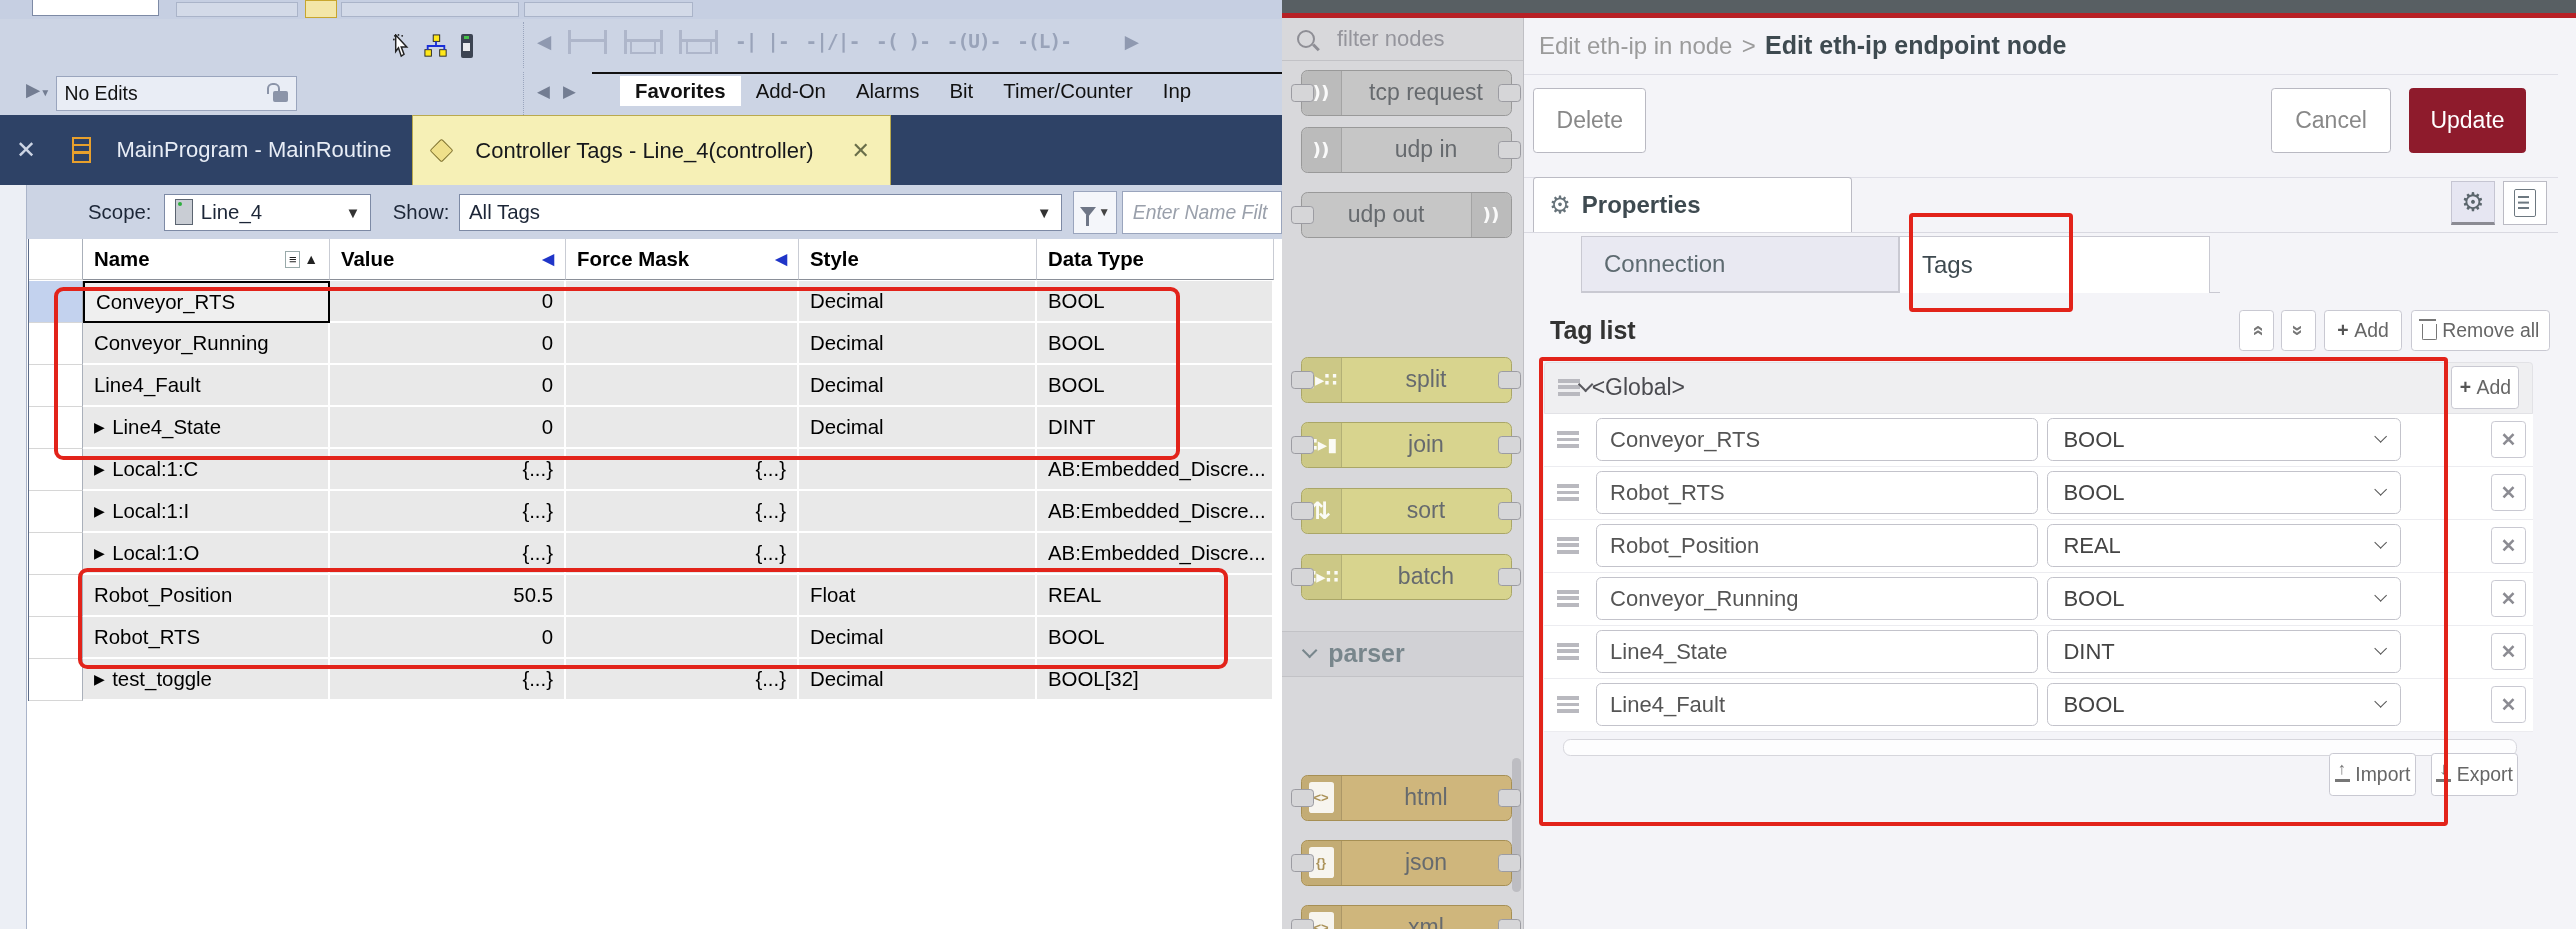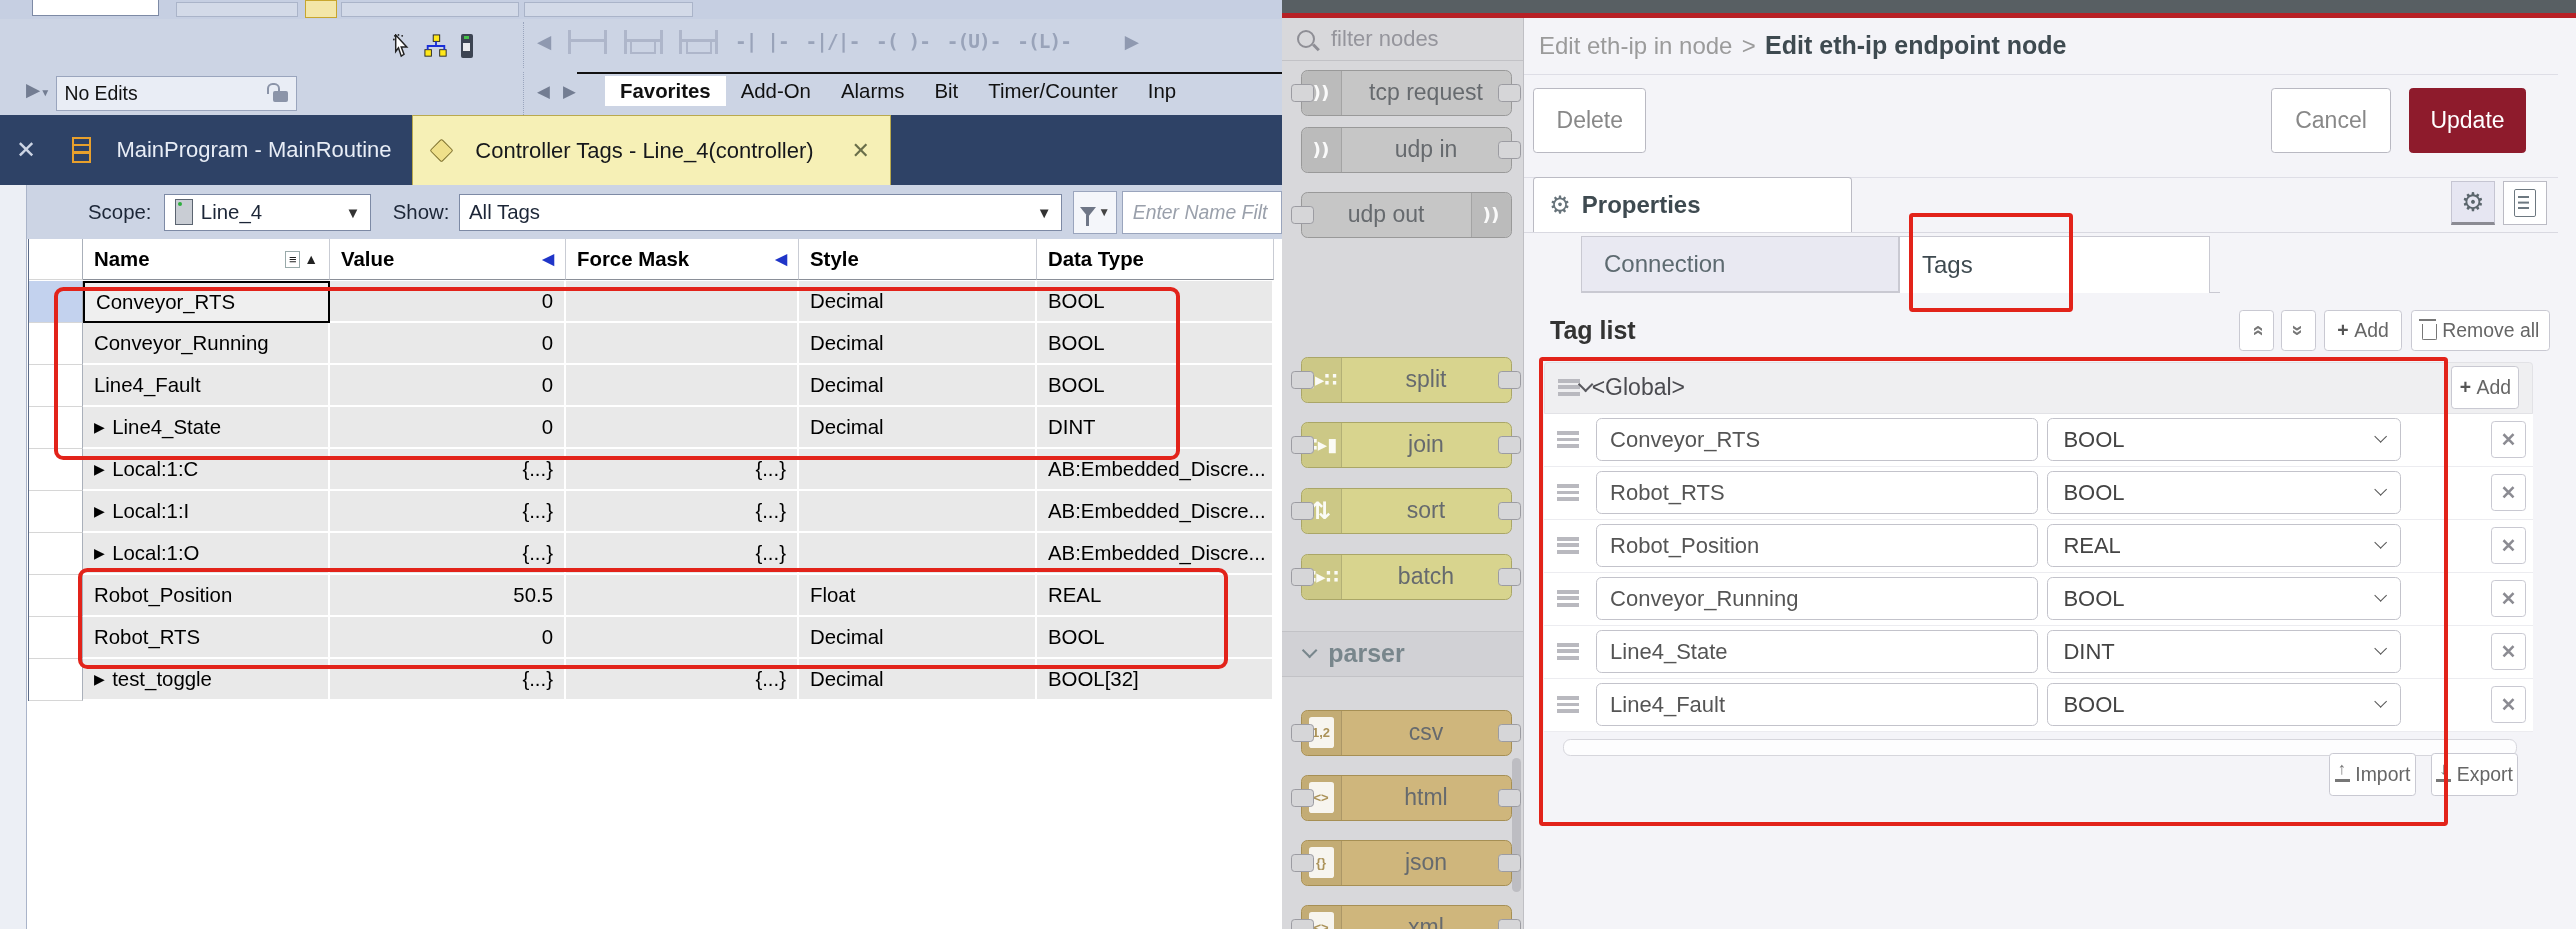--- a/index.html
+++ b/index.html
@@ -69,21 +69,21 @@
   .exp-tri{font-size:14px;color:#000;}
   .sorticons{margin-left:auto;display:flex;align-items:center;gap:3.7px;font-size:14px;color:#222;}
   .blue-arrow{margin-left:auto;color:#1f35c8;font-size:15px;}
   .hdr-name-sort{border:0.9px solid #9aa;padding:0 2.8px;font-size:13px;}
   .left-rail{left:0;top:185px;width:26px;height:744px;background:#eceff5;border-right:0.9px solid #aab4c9;}
   
   .nr{left:1282px;top:0;width:1294px;height:929px;background:#f4f4f8;}
   .nr-head{left:0;top:0;width:1294px;height:13px;background:#585f63;}
   .nr-redline{left:0;top:13px;width:1294px;height:4.6px;background:#b72025;}
   .palette{left:0;top:17.6px;width:241px;height:912px;background:#d8d8db;border-right:0.9px solid #bfbfc4;overflow:hidden;}
-  .pal-search{position:absolute;left:0;top:0;width:241px;height:43px;background:#d8d8db;border-bottom:0.9px solid #c2c2c6;display:flex;align-items:center;gap:16px;padding:0 15px;box-sizing:border-box;z-index:3;color:#95959c;font-size:22px;}
+  .pal-search{position:absolute;left:0;top:0;width:241px;height:43px;background:#d8d8db;border-bottom:0.9px solid #c2c2c6;display:flex;align-items:center;gap:22px;padding:0 15px;box-sizing:border-box;z-index:3;color:#95959c;font-size:22px;}
   .mag{width:14px;height:14px;border:2.8px solid #8e8e95;border-radius:50%;position:relative;flex:none;}
   .mag::after{content:"";position:absolute;width:8.3px;height:2.8px;background:#8e8e95;transform:rotate(45deg);right:-7.4px;bottom:-2.8px;}
   .pnode{position:absolute;left:18.5px;width:209px;height:44px;border-radius:6.5px;display:flex;align-items:center;z-index:1;}
   .pnode .lbl{flex:1;text-align:center;font-size:23px;color:#666a6e;}
   .pnode .icn{width:39px;align-self:stretch;display:flex;align-items:center;justify-content:center;background:rgba(0,0,0,0.055);color:rgba(255,255,255,0.92);font-size:18.5px;font-weight:bold;flex:none;}
   .pnode .icn.left{border-right:0.9px solid rgba(0,0,0,0.12);border-radius:6.5px 0 0 6.5px;}
   .pnode .icn.right{border-left:0.9px solid rgba(0,0,0,0.12);border-radius:0 6.5px 6.5px 0;}
   .pnode.net{background:#c6c6c6;border:0.9px solid #999;}
   .pnode.seq{background:#d8d48e;border:0.9px solid #aaa667;}
   .pnode.par{background:#cfb67c;border:0.9px solid #a68f54;}
@@ -200,21 +200,21 @@
 
     <div class="abs rsl-tb3">
       <span class="abs" style="left:26px;top:7.4px;color:#6d7popul;"><span style="color:#737d92;font-size:18.5px;">▶</span><span style="color:#737d92;font-size:10.2px;">▼</span></span>
       <div class="abs noedits" style="left:56px;top:3.7px;">
         <span>No Edits</span>
         <span class="lock-ico"></span>
       </div>
       <div class="abs vdots" style="left:523px;top:0;height:43px;"></div>
       <span class="abs" style="left:537px;top:9.3px;color:#737d92;font-size:16.7px;">◀</span>
       <span class="abs" style="left:563px;top:9.3px;color:#737d92;font-size:16.7px;">▶</span>
-      <div class="abs instr-tabs" style="left:577px;top:0;width:690px;padding-left:28px;">
+      <div class="abs instr-tabs" style="left:592px;top:0;width:690px;padding-left:28px;">
         <span class="instr-tab active">Favorites</span>
         <span class="instr-tab">Add-On</span>
         <span class="instr-tab">Alarms</span>
         <span class="instr-tab">Bit</span>
         <span class="instr-tab">Timer/Counter</span>
         <span class="instr-tab">Inp</span>
       </div>
     </div>
 
     <div class="abs rsl-tabbar">
@@ -456,28 +456,20 @@
         <span class="port l"></span>
         <span class="icn left glyphfont">∷▸∷</span>
         <span class="lbl">batch</span>
         <span class="port r"></span>
       </div>
 
       <div class="pal-sec" style="top:613px;">
         <span class="chev"></span>
         <span>parser</span>
       </div>
-      <div class="pnode par" style="top:692px;">
-        <span class="port l"></span>
-        <span class="icn left">
-            <span class="fileico">1,2</span>
-          </span>
-        <span class="lbl">csv</span>
-        <span class="port r"></span>
-      </div>
       <div class="pnode par" style="top:757px;">
         <span class="port l"></span>
         <span class="icn left">
             <span class="fileico">&lt;&gt;</span>
           </span>
         <span class="lbl">html</span>
         <span class="port r"></span>
       </div>
       <div class="pnode par" style="top:822px;">
         <span class="port l"></span>

